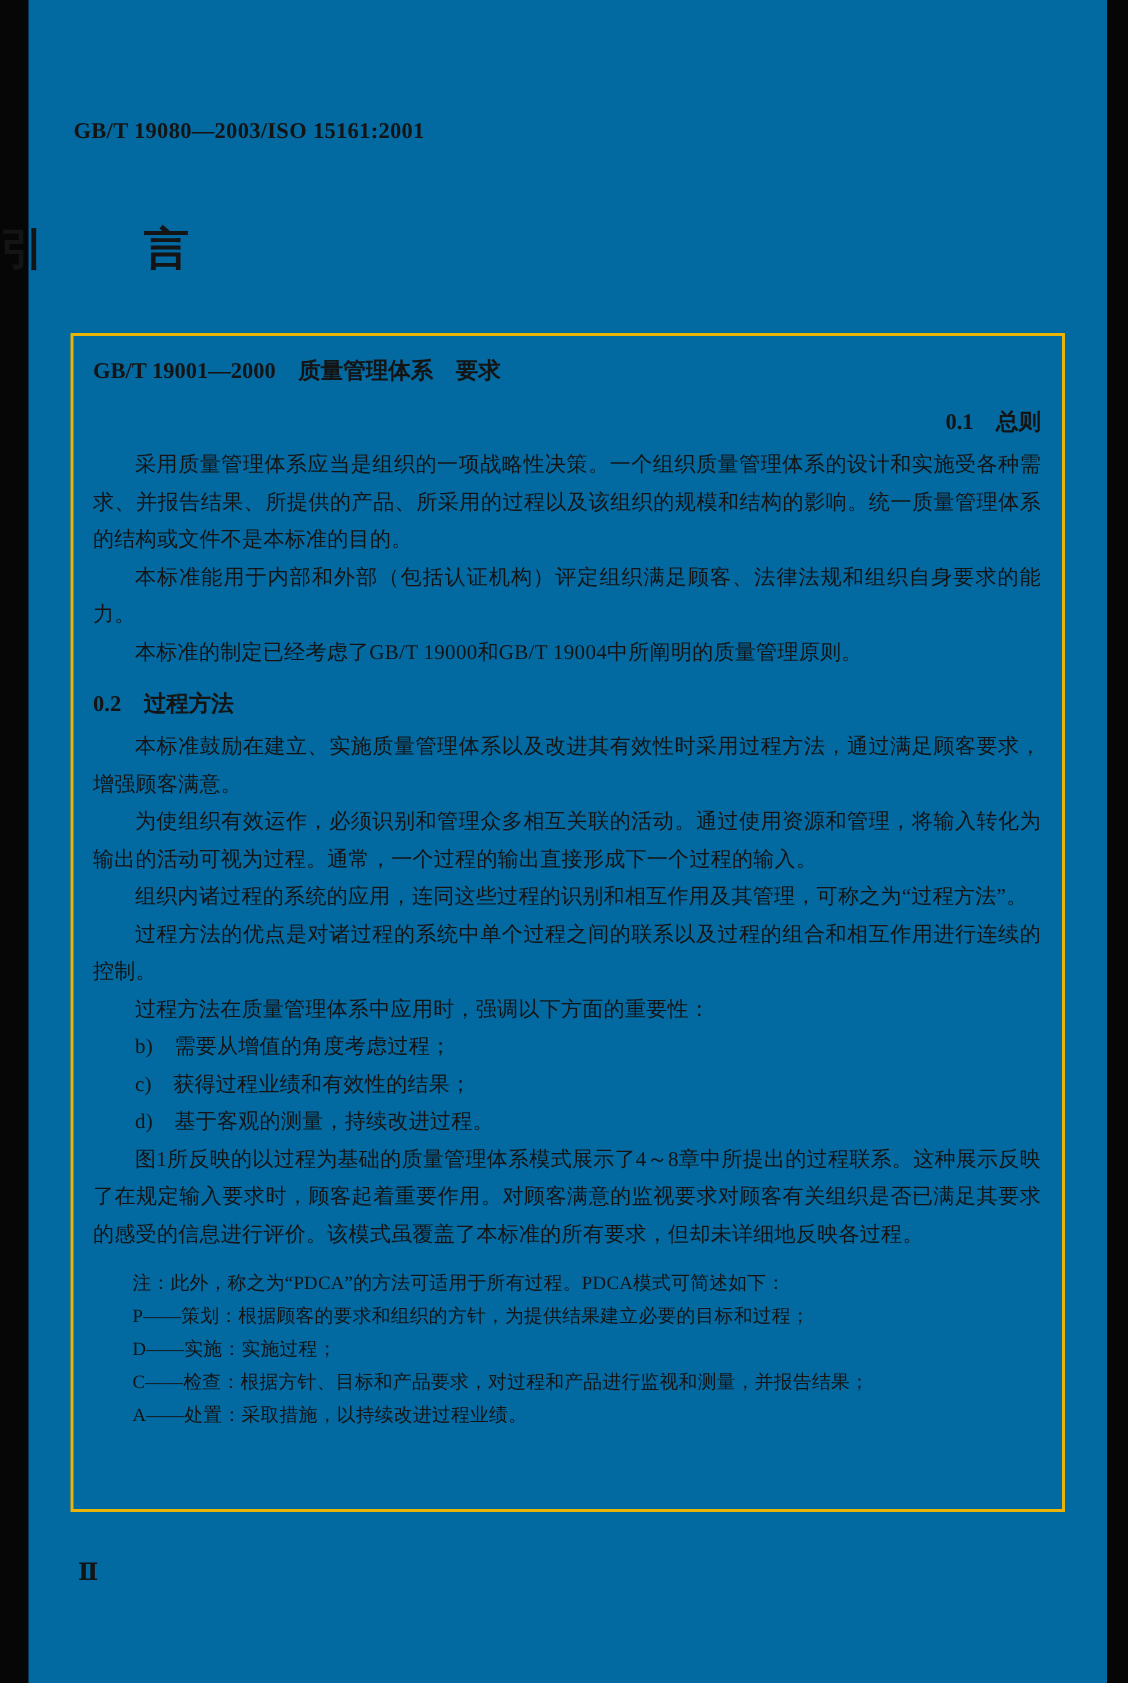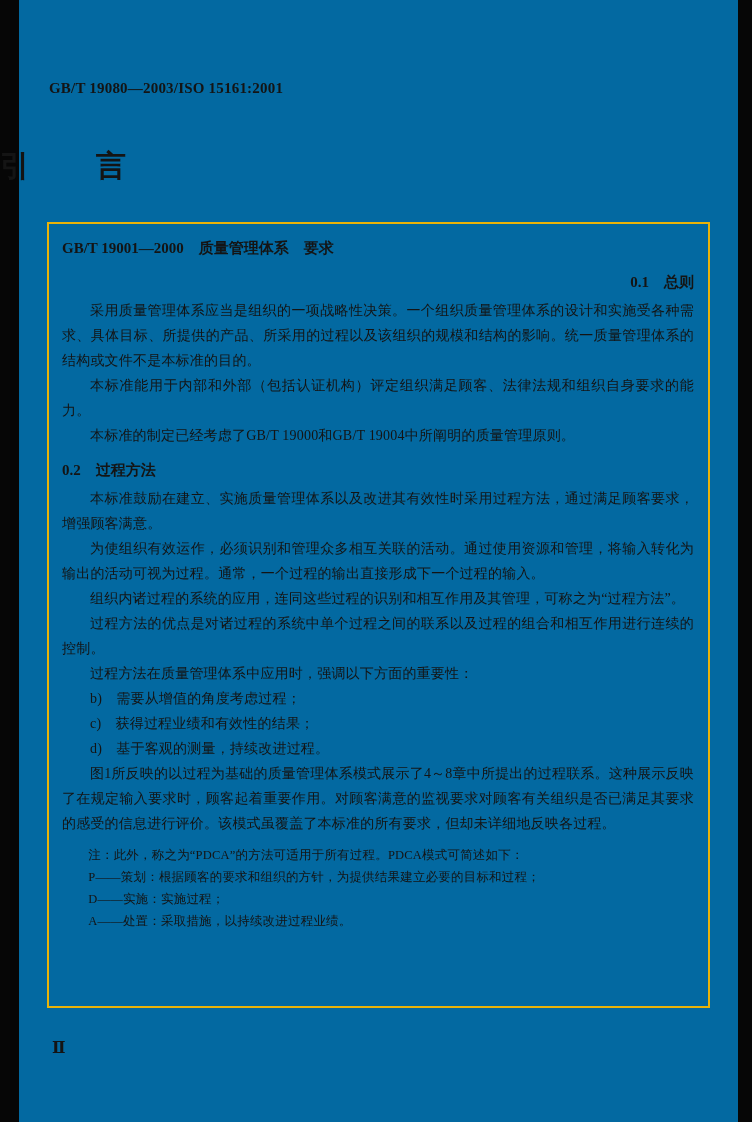--- a/index.html
+++ b/index.html
@@ -86,40 +86,41 @@
   <div class="doc-code">GB/T 19080—2003/ISO 15161:2001</div>
 
   <div class="doc-title">引　　言</div>
 
   <div class="content-box">
 
     <div class="box-heading">GB/T 19001—2000　质量管理体系　要求</div>
 
     <div class="sec-heading first">0.1　总则</div>
 
-    <p class="para">采用质量管理体系应当是组织的一项战略性决策。一个组织质量管理体系的设计和实施受各种需求、具体目标、所提供的产品、所采用的过程以及该组织的规模和结构的影响。统一质量管理体系的结构或文件不是本标准的目的。</p>
+    <p class="para">采用质量管理体系应当是组织的一项战略性决策。一个组织质量管理体系的设计和实施受各种需求、并报告结果、所提供的产品、所采用的过程以及该组织的规模和结构的影响。统一质量管理体系的结构或文件不是本标准的目的。</p>
     <p class="para">本标准能用于内部和外部（包括认证机构）评定组织满足顾客、法律法规和组织自身要求的能力。</p>
     <p class="para">本标准的制定已经考虑了GB/T 19000和GB/T 19004中所阐明的质量管理原则。</p>
 
     <div class="sec-heading second">0.2　过程方法</div>
 
     <p class="para">本标准鼓励在建立、实施质量管理体系以及改进其有效性时采用过程方法，通过满足顾客要求，增强顾客满意。</p>
     <p class="para">为使组织有效运作，必须识别和管理众多相互关联的活动。通过使用资源和管理，将输入转化为输出的活动可视为过程。通常，一个过程的输出直接形成下一个过程的输入。</p>
     <p class="para">组织内诸过程的系统的应用，连同这些过程的识别和相互作用及其管理，可称之为“过程方法”。</p>
     <p class="para">过程方法的优点是对诸过程的系统中单个过程之间的联系以及过程的组合和相互作用进行连续的控制。</p>
     <p class="para">过程方法在质量管理体系中应用时，强调以下方面的重要性：</p>
 
     <p class="list-item">b)　需要从增值的角度考虑过程；</p>
     <p class="list-item">c)　获得过程业绩和有效性的结果；</p>
     <p class="list-item">d)　基于客观的测量，持续改进过程。</p>
 
     <p class="para">图1所反映的以过程为基础的质量管理体系模式展示了4～8章中所提出的过程联系。这种展示反映了在规定输入要求时，顾客起着重要作用。对顾客满意的监视要求对顾客有关组织是否已满足其要求的感受的信息进行评价。该模式虽覆盖了本标准的所有要求，但却未详细地反映各过程。</p>
 
     <p class="note first">注：此外，称之为“PDCA”的方法可适用于所有过程。PDCA模式可简述如下：</p>
     <p class="note">P——策划：根据顾客的要求和组织的方针，为提供结果建立必要的目标和过程；</p>
     <p class="note">D——实施：实施过程；</p>
+    <p class="note">C——检查：根据方针、目标和产品要求，对过程和产品进行监视和测量，并报告结果；</p>
     <p class="note">A——处置：采取措施，以持续改进过程业绩。</p>
 
   </div>
 
   <div class="page-number">Ⅱ</div>
 
 </div>
 
 </body></html>

